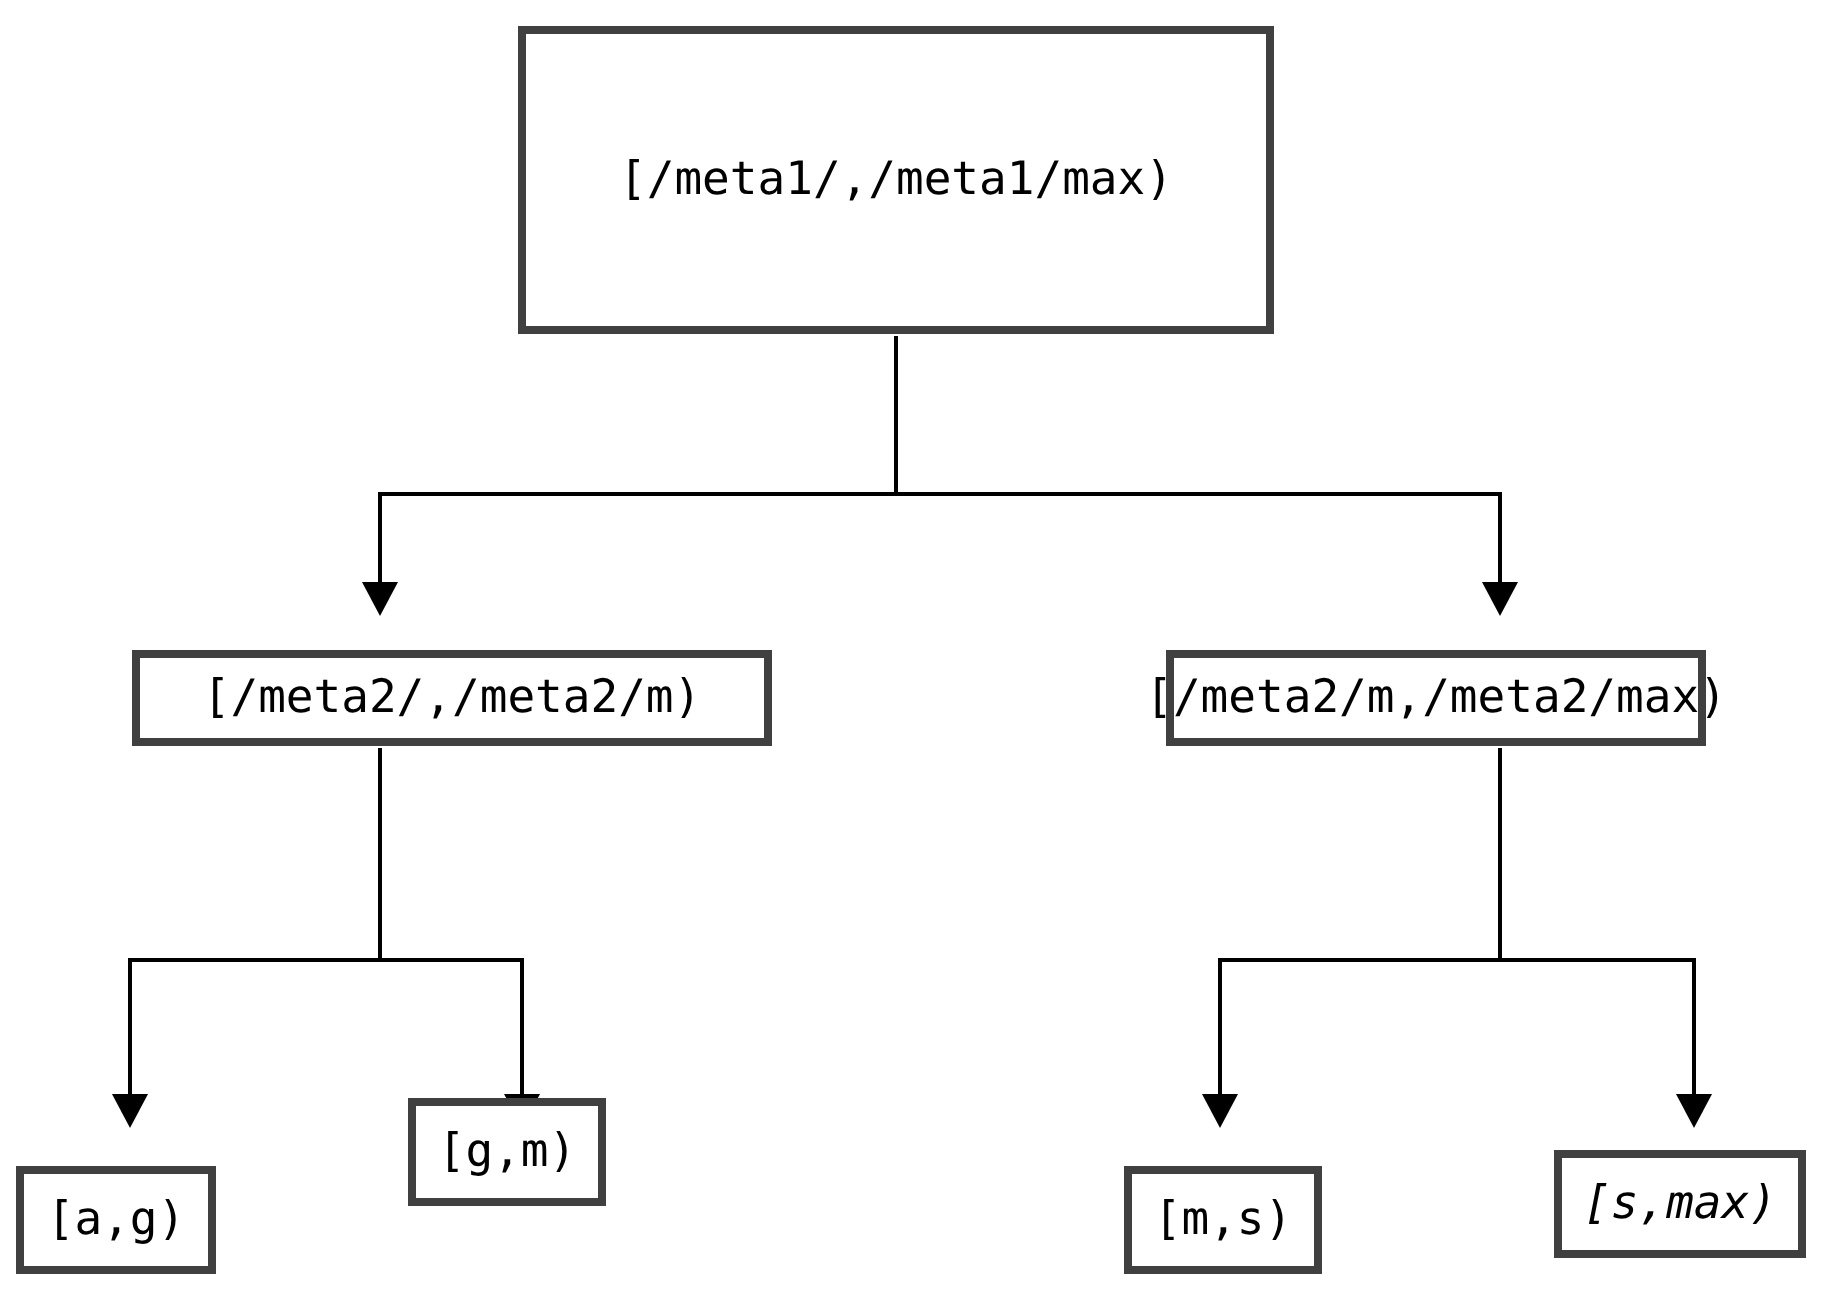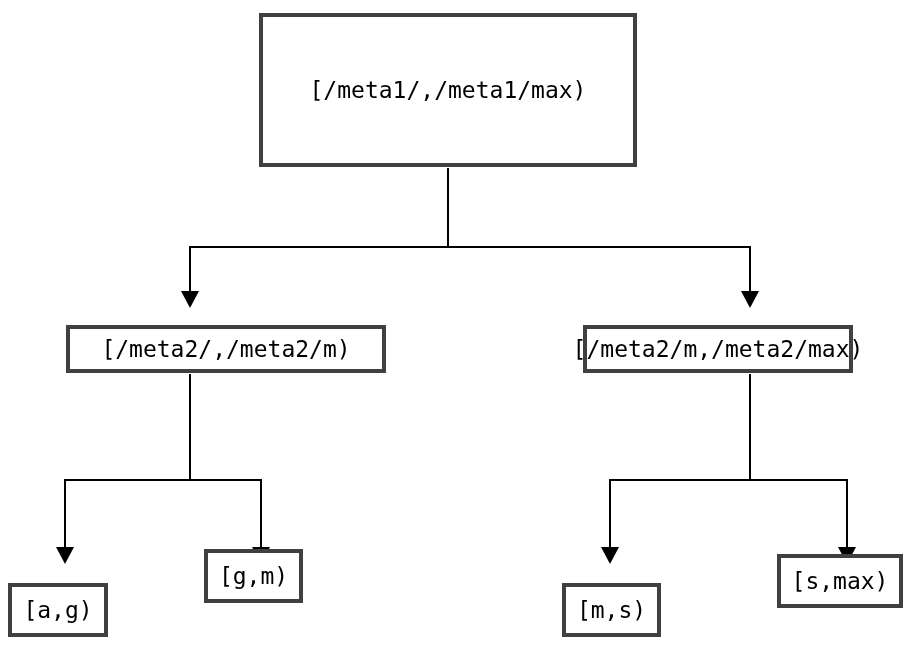--- a/index.html
+++ b/index.html
@@ -90,17 +90,17 @@
   </div>
 
   <div class="node" style="left:204px; top:549px; width:99px; height:54px;">
     <span>[g,m)</span>
   </div>
 
   <div class="node" style="left:562px; top:583px; width:99px; height:54px;">
     <span>[m,s)</span>
   </div>
 
-  <div class="node" style="left:777px; top:554px; width:126px; height:54px;">
+  <div class="node" style="left:777px; top:575px; width:126px; height:54px;font-style:italic;">
     <span>[s,max)</span>
   </div>
 
 </div>
 
 </body></html>

